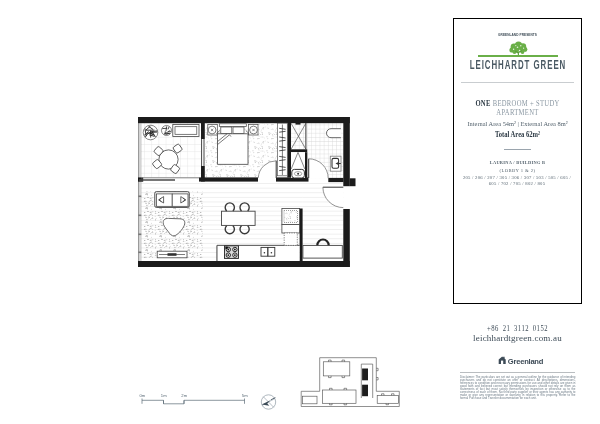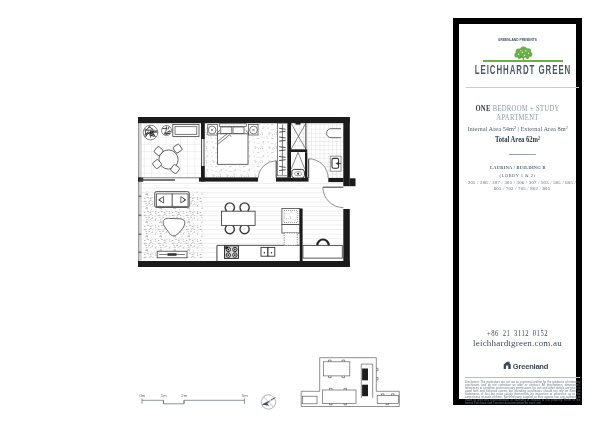--- a/index.html
+++ b/index.html
@@ -1,19 +1,19 @@
 <!DOCTYPE html>
 <html><head><meta charset="utf-8">
 <style>
 html,body{margin:0;padding:0;background:#fff;width:600px;height:424px;overflow:hidden}
 *{box-sizing:border-box}
 body{font-family:"Liberation Sans",sans-serif;-webkit-font-smoothing:antialiased}
 .page{position:relative;width:600px;height:424px;background:#fff}
 .abs{position:absolute}
-.panel{position:absolute;left:452.5px;top:17.8px;width:129px;height:387px;border:6px solid #000000;background:#fff}
+.panel{position:absolute;left:452.5px;top:17.8px;width:129px;height:286px;border:1px solid #000000;background:#fff}
 .ctr{position:absolute;left:0;width:100%;text-align:center;color:#46555f}
 </style></head>
 <body>
 <div class="page">
 
 <svg class="abs" style="left:0;top:0" width="600" height="424" viewBox="0 0 600 424">
 <defs>
 <pattern id="balctile" width="7.2" height="7.2" patternUnits="userSpaceOnUse">
   <path d="M7.2 0H0V7.2" fill="none" stroke="#dedede" stroke-width="0.7"></path>
 </pattern>

